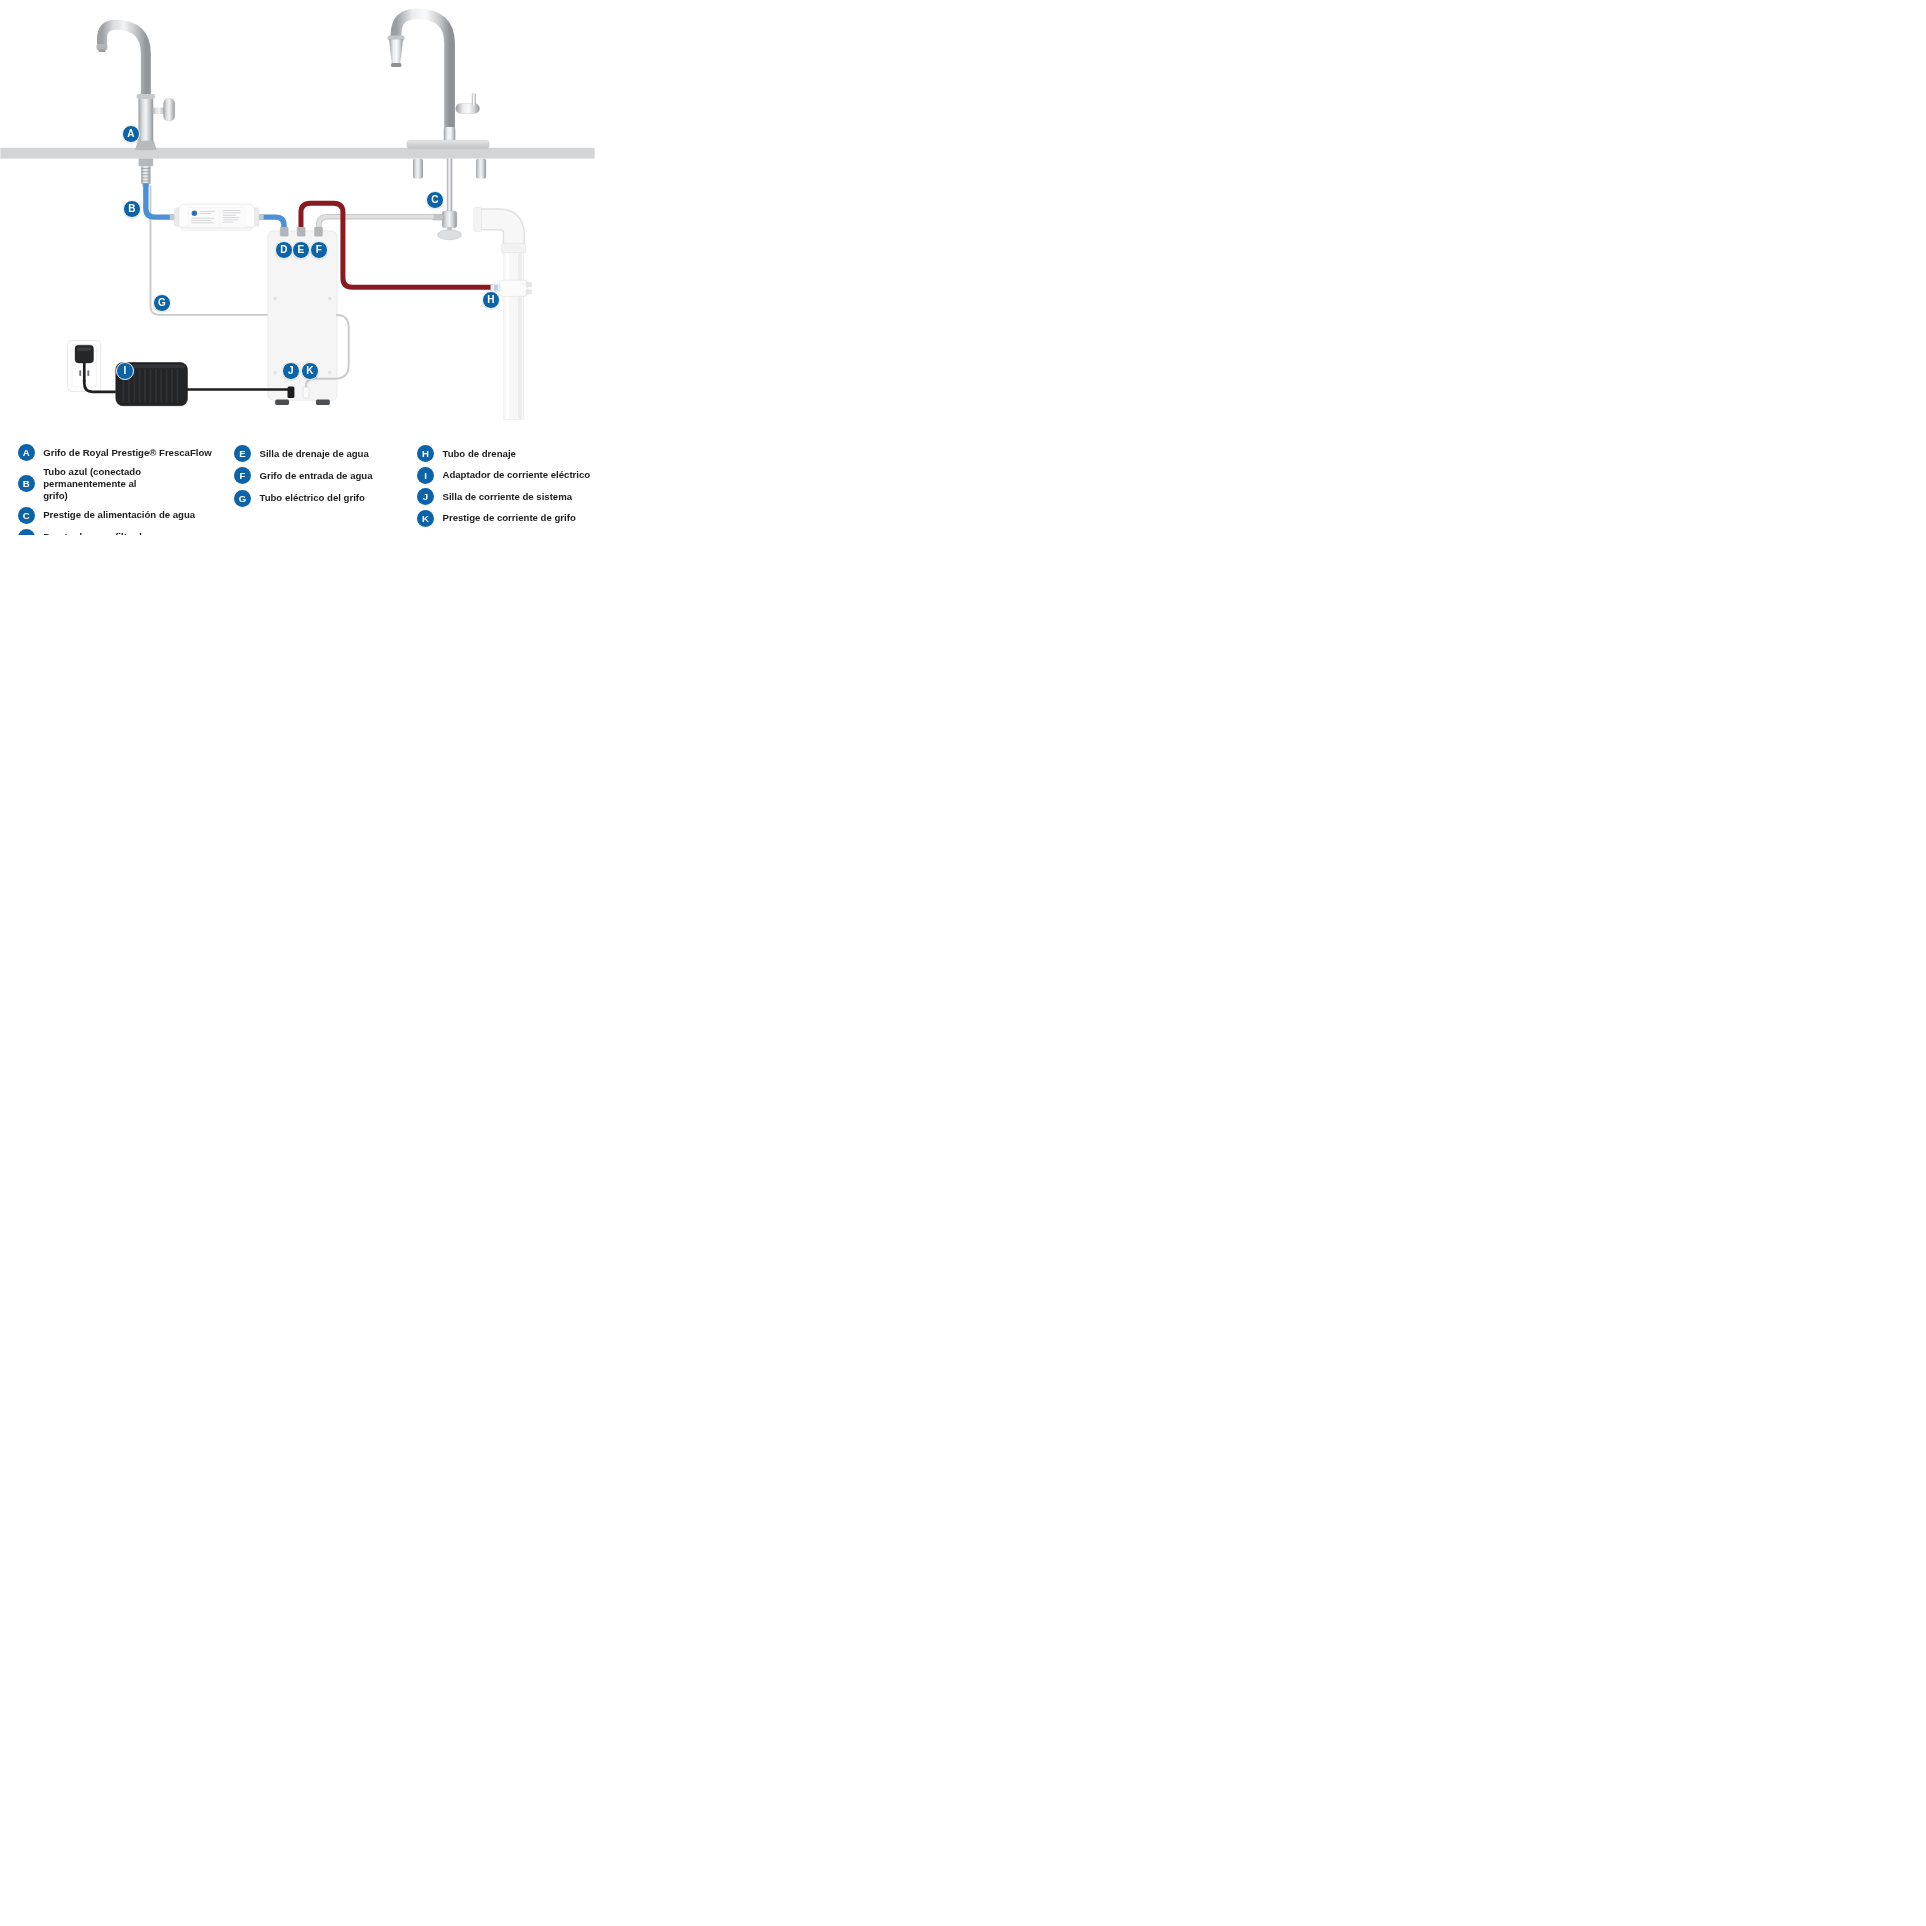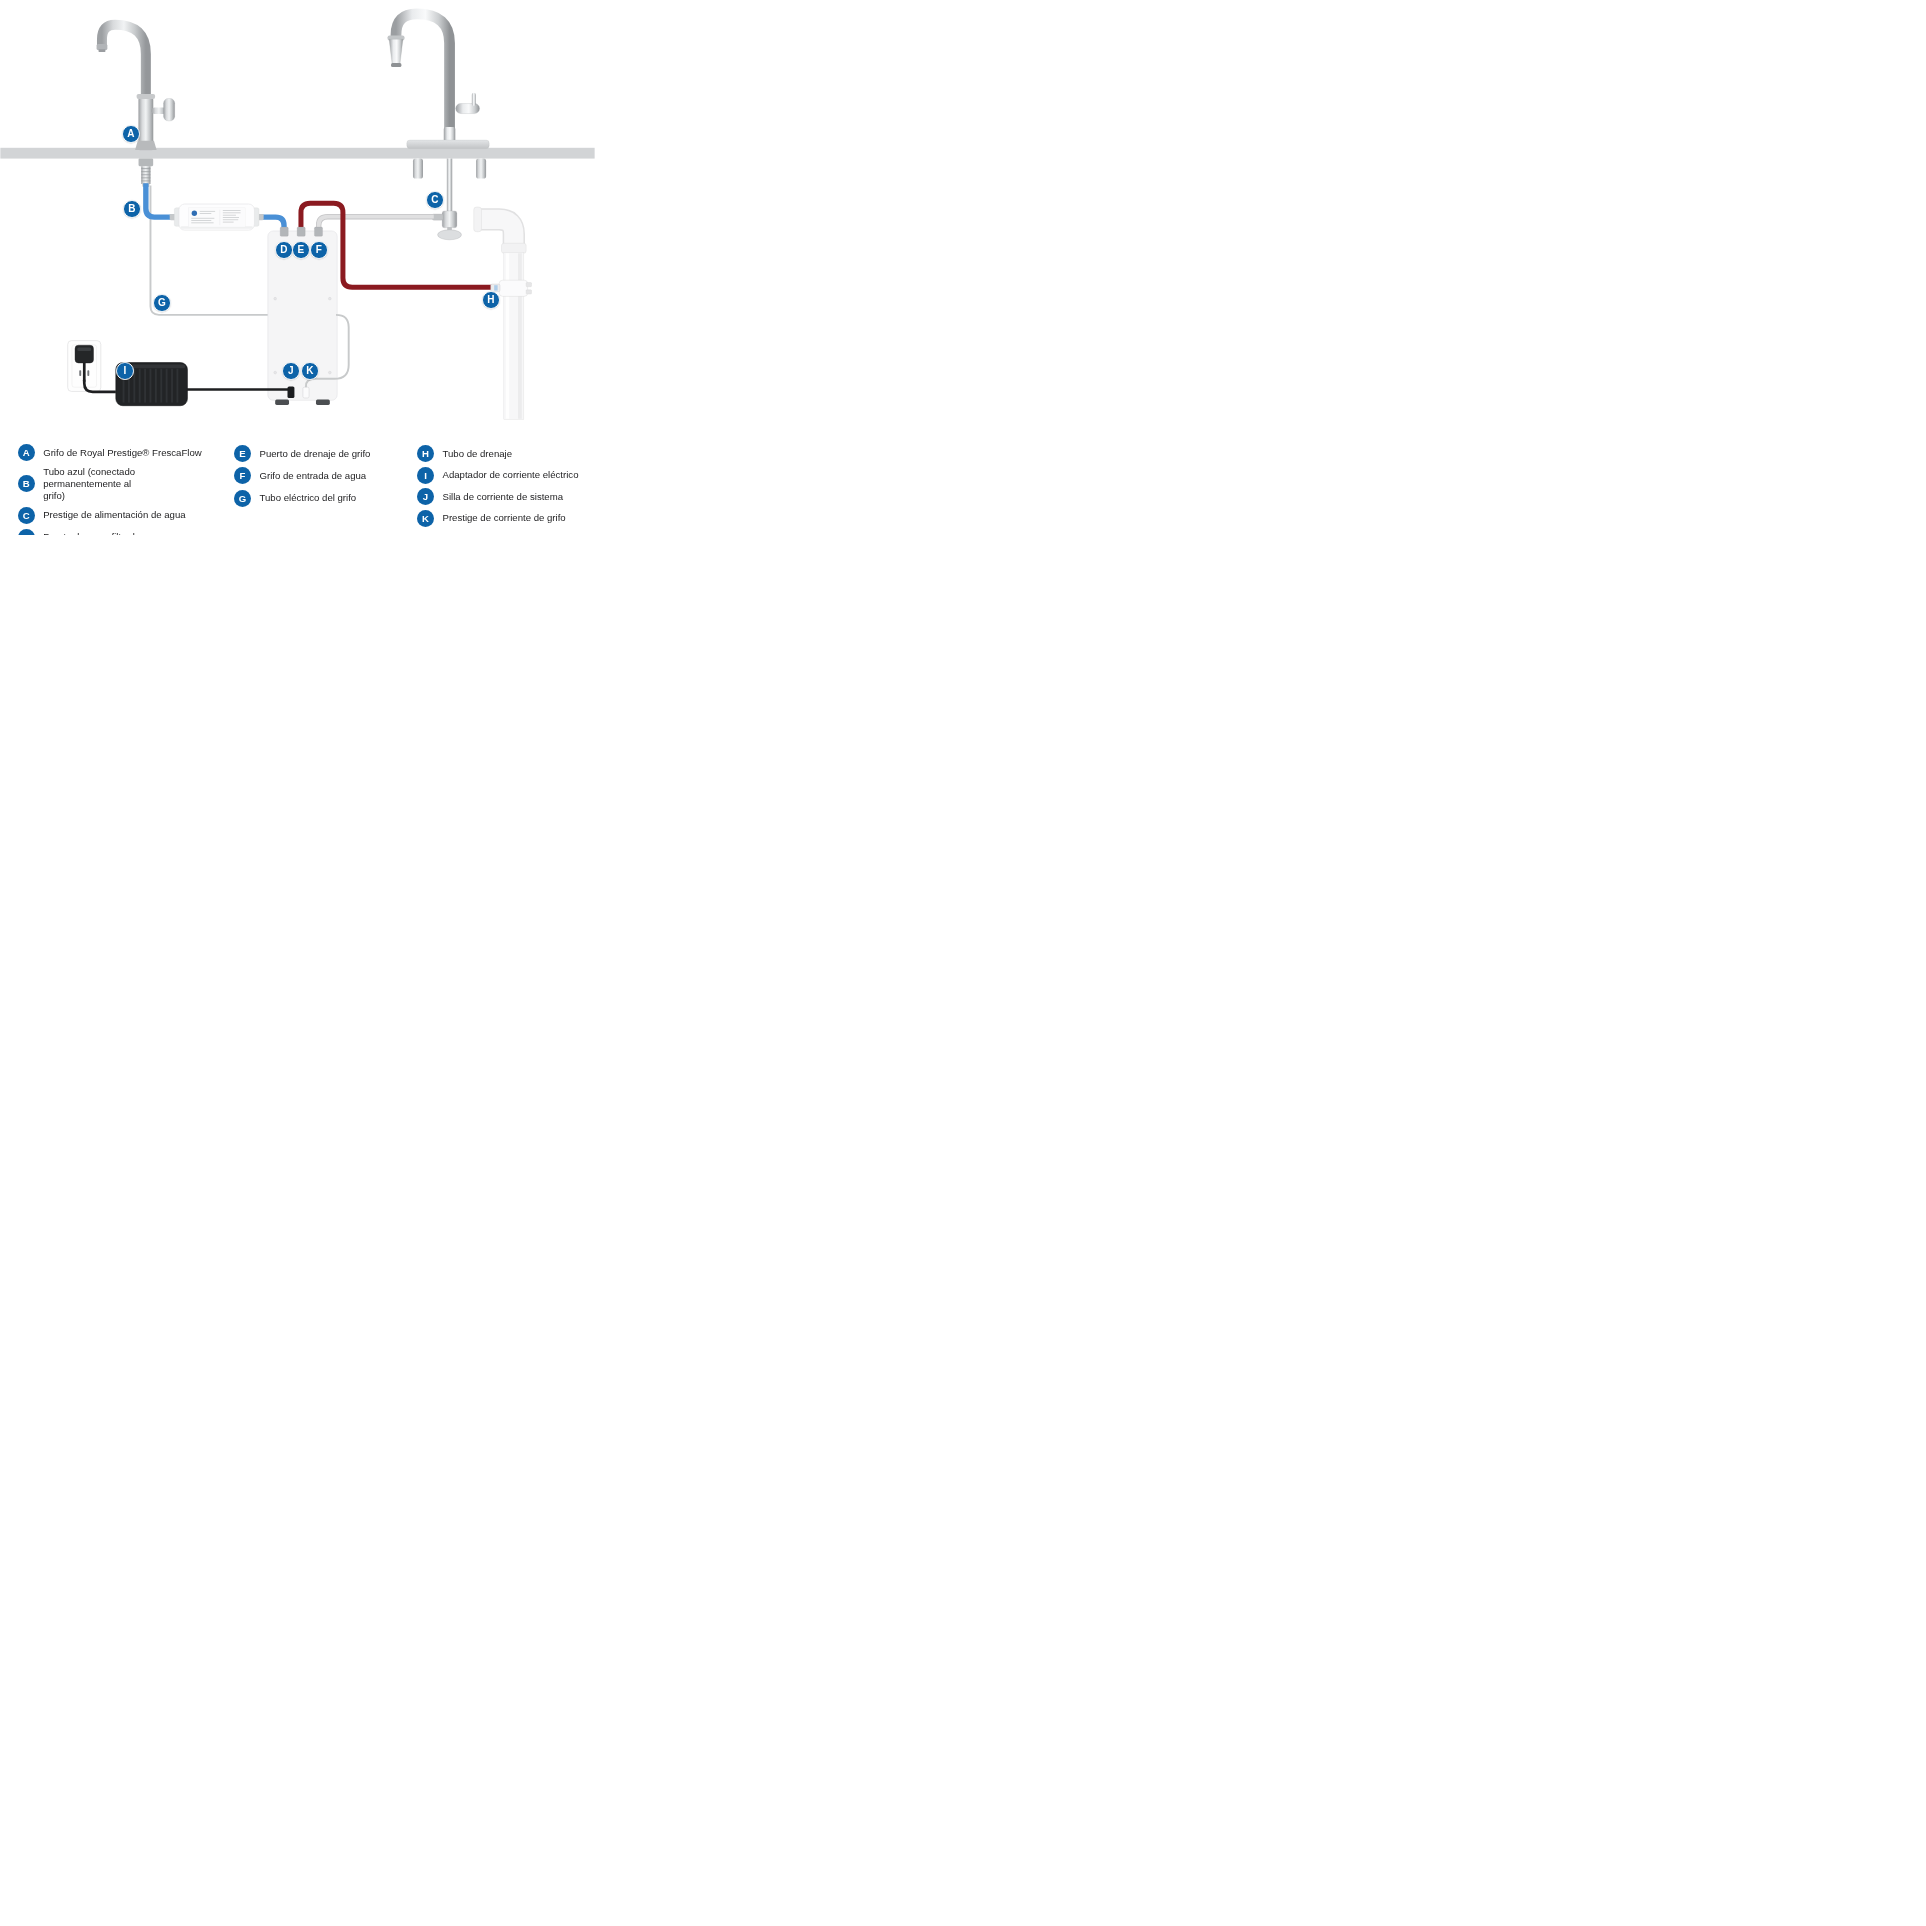--- a/index.html
+++ b/index.html
@@ -18,21 +18,21 @@
   .legend-col { position:absolute; display:flex; flex-direction:column; }
   .legend-row { display:flex; align-items:center; gap:8.5px; }
   .col1 .legend-row { margin-bottom:5px; }
   .col2 .legend-row { margin-bottom:5.4px; }
   .col3 .legend-row { margin-bottom:4.6px; }
   .legend-badge {
     width:17px; height:17px; flex:0 0 17px; border-radius:50%;
     background:#0d63a8; color:#ffffff; font-weight:700; font-size:9.6px;
     display:flex; align-items:center; justify-content:center;
   }
-  .legend-text { font-size:9.6px; color:#1d1d1f; font-weight:400; line-height:1.25; }
+  .legend-text { font-size:9.6px; color:#1d1d1f; font-weight:700; line-height:1.25; }
   .wrap-2 { max-width:101px; }
 </style>
 </head>
 <body>
 
 <div class="canvas">
 
   <svg class="diagram-svg" viewBox="0 0 1544 1390" width="595" height="535">
     <defs>
       <linearGradient id="metalH" x1="0" y1="0" x2="1" y2="0">
@@ -234,21 +234,21 @@
     </div>
     <div class="legend-row">
       <div class="legend-badge">D</div>
       <div class="legend-text">Puerto de agua filtrada</div>
     </div>
   </div>
 
   <div class="legend-col col2" style="left:234px; top:445px;">
     <div class="legend-row">
       <div class="legend-badge">E</div>
-      <div class="legend-text">Puerto de drenaje de grifo</div>
+      <div class="legend-text">Silla de drenaje de agua</div>
     </div>
     <div class="legend-row">
       <div class="legend-badge">F</div>
       <div class="legend-text">Grifo de entrada de agua</div>
     </div>
     <div class="legend-row">
       <div class="legend-badge">G</div>
       <div class="legend-text">Tubo eléctrico del grifo</div>
     </div>
   </div>

